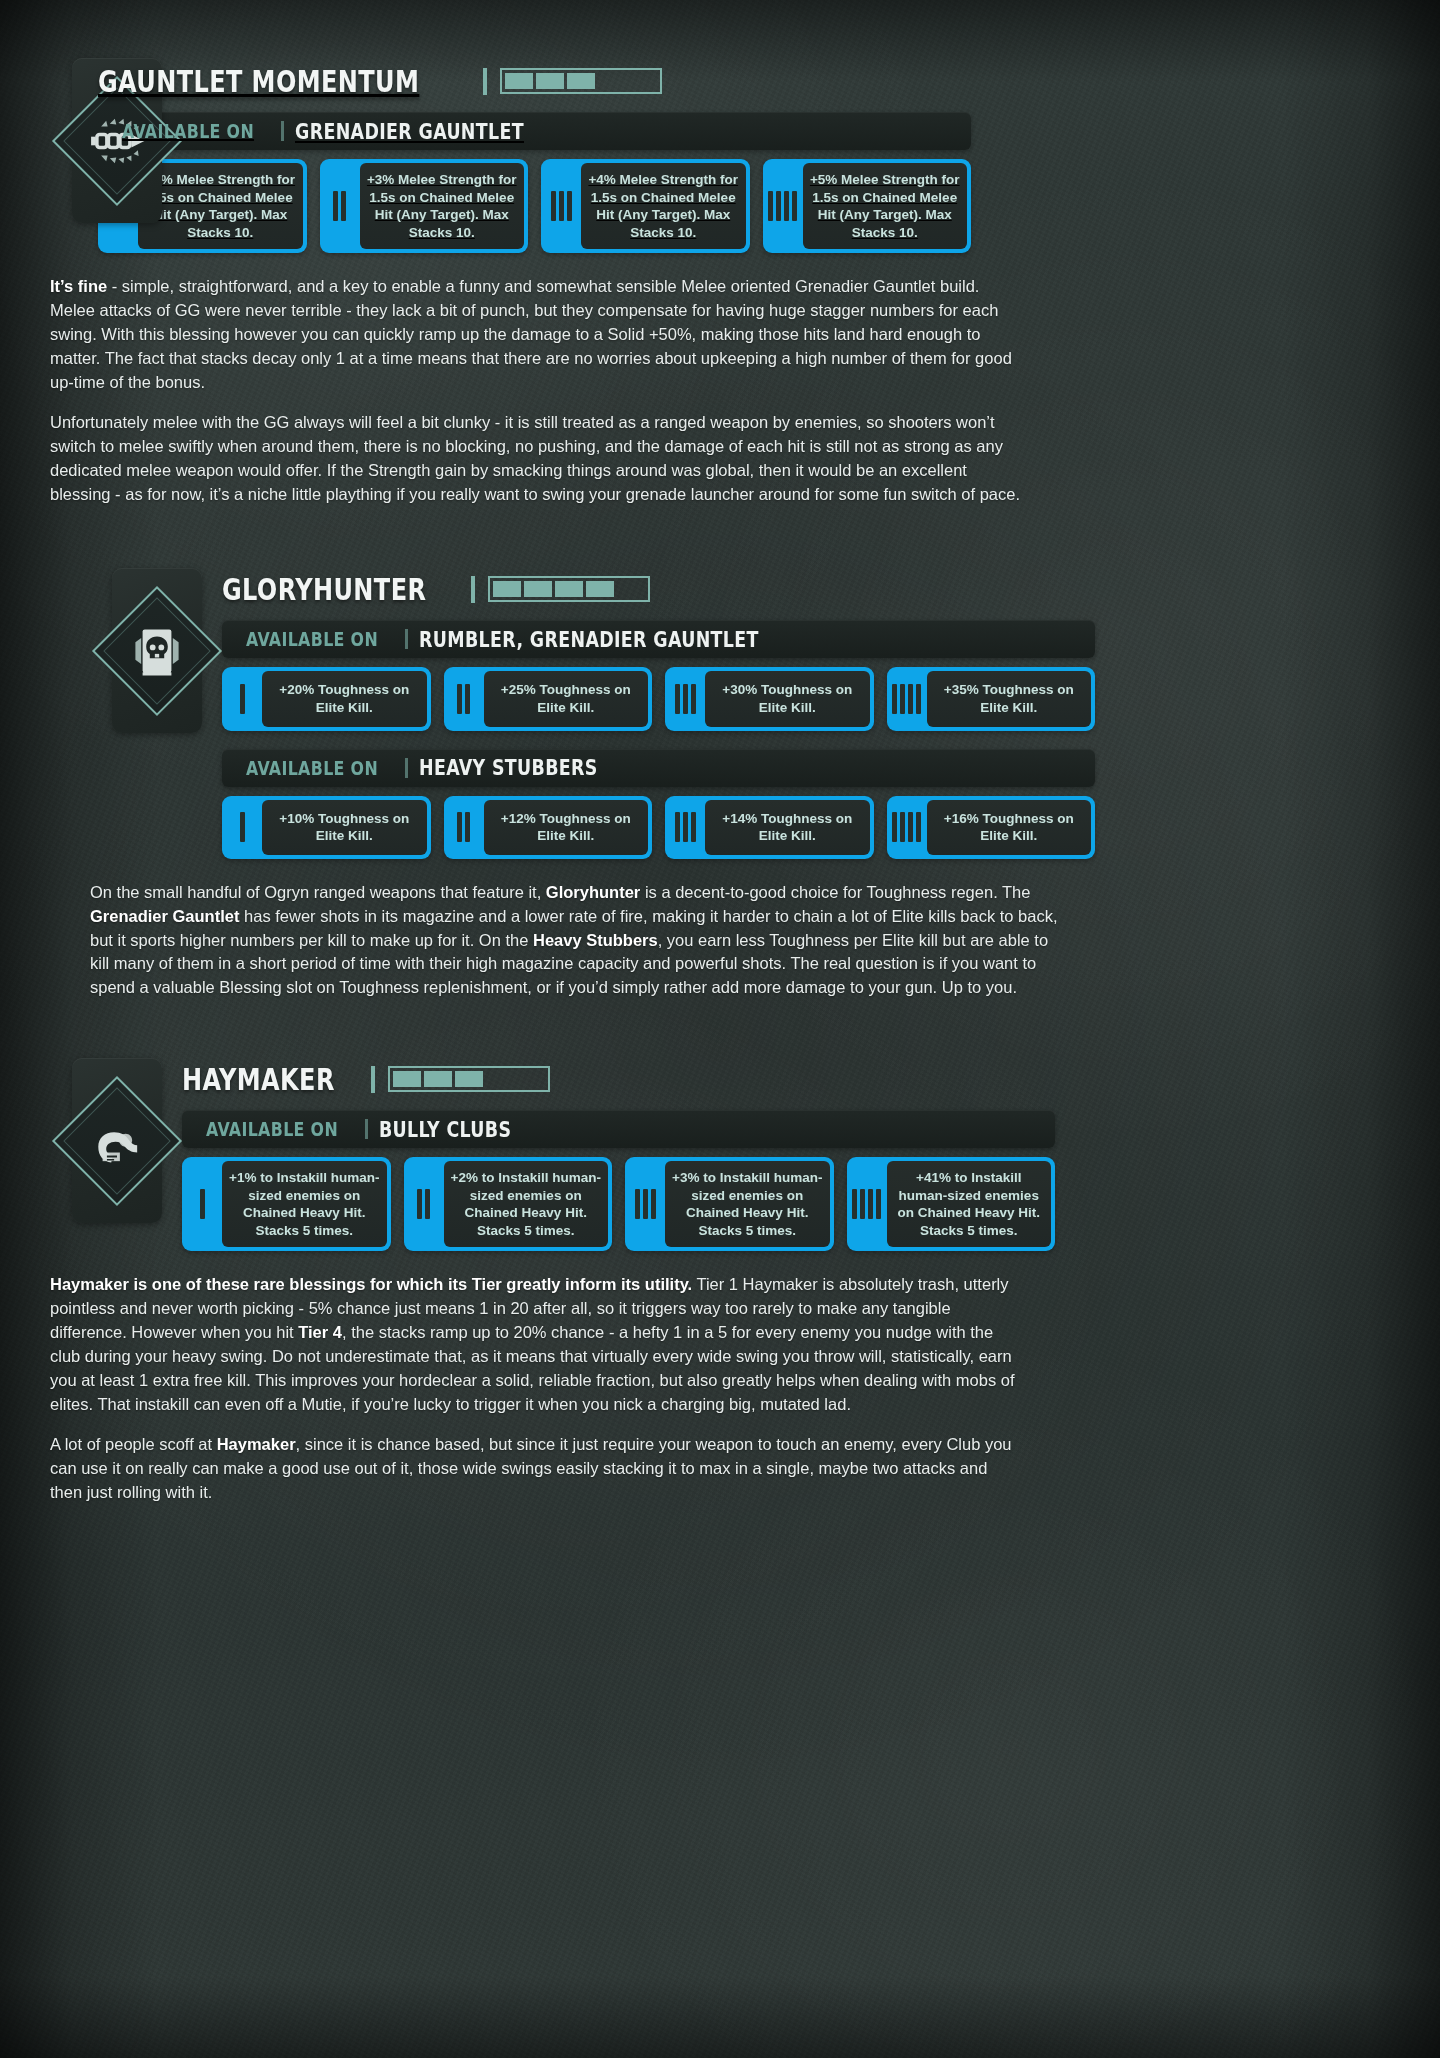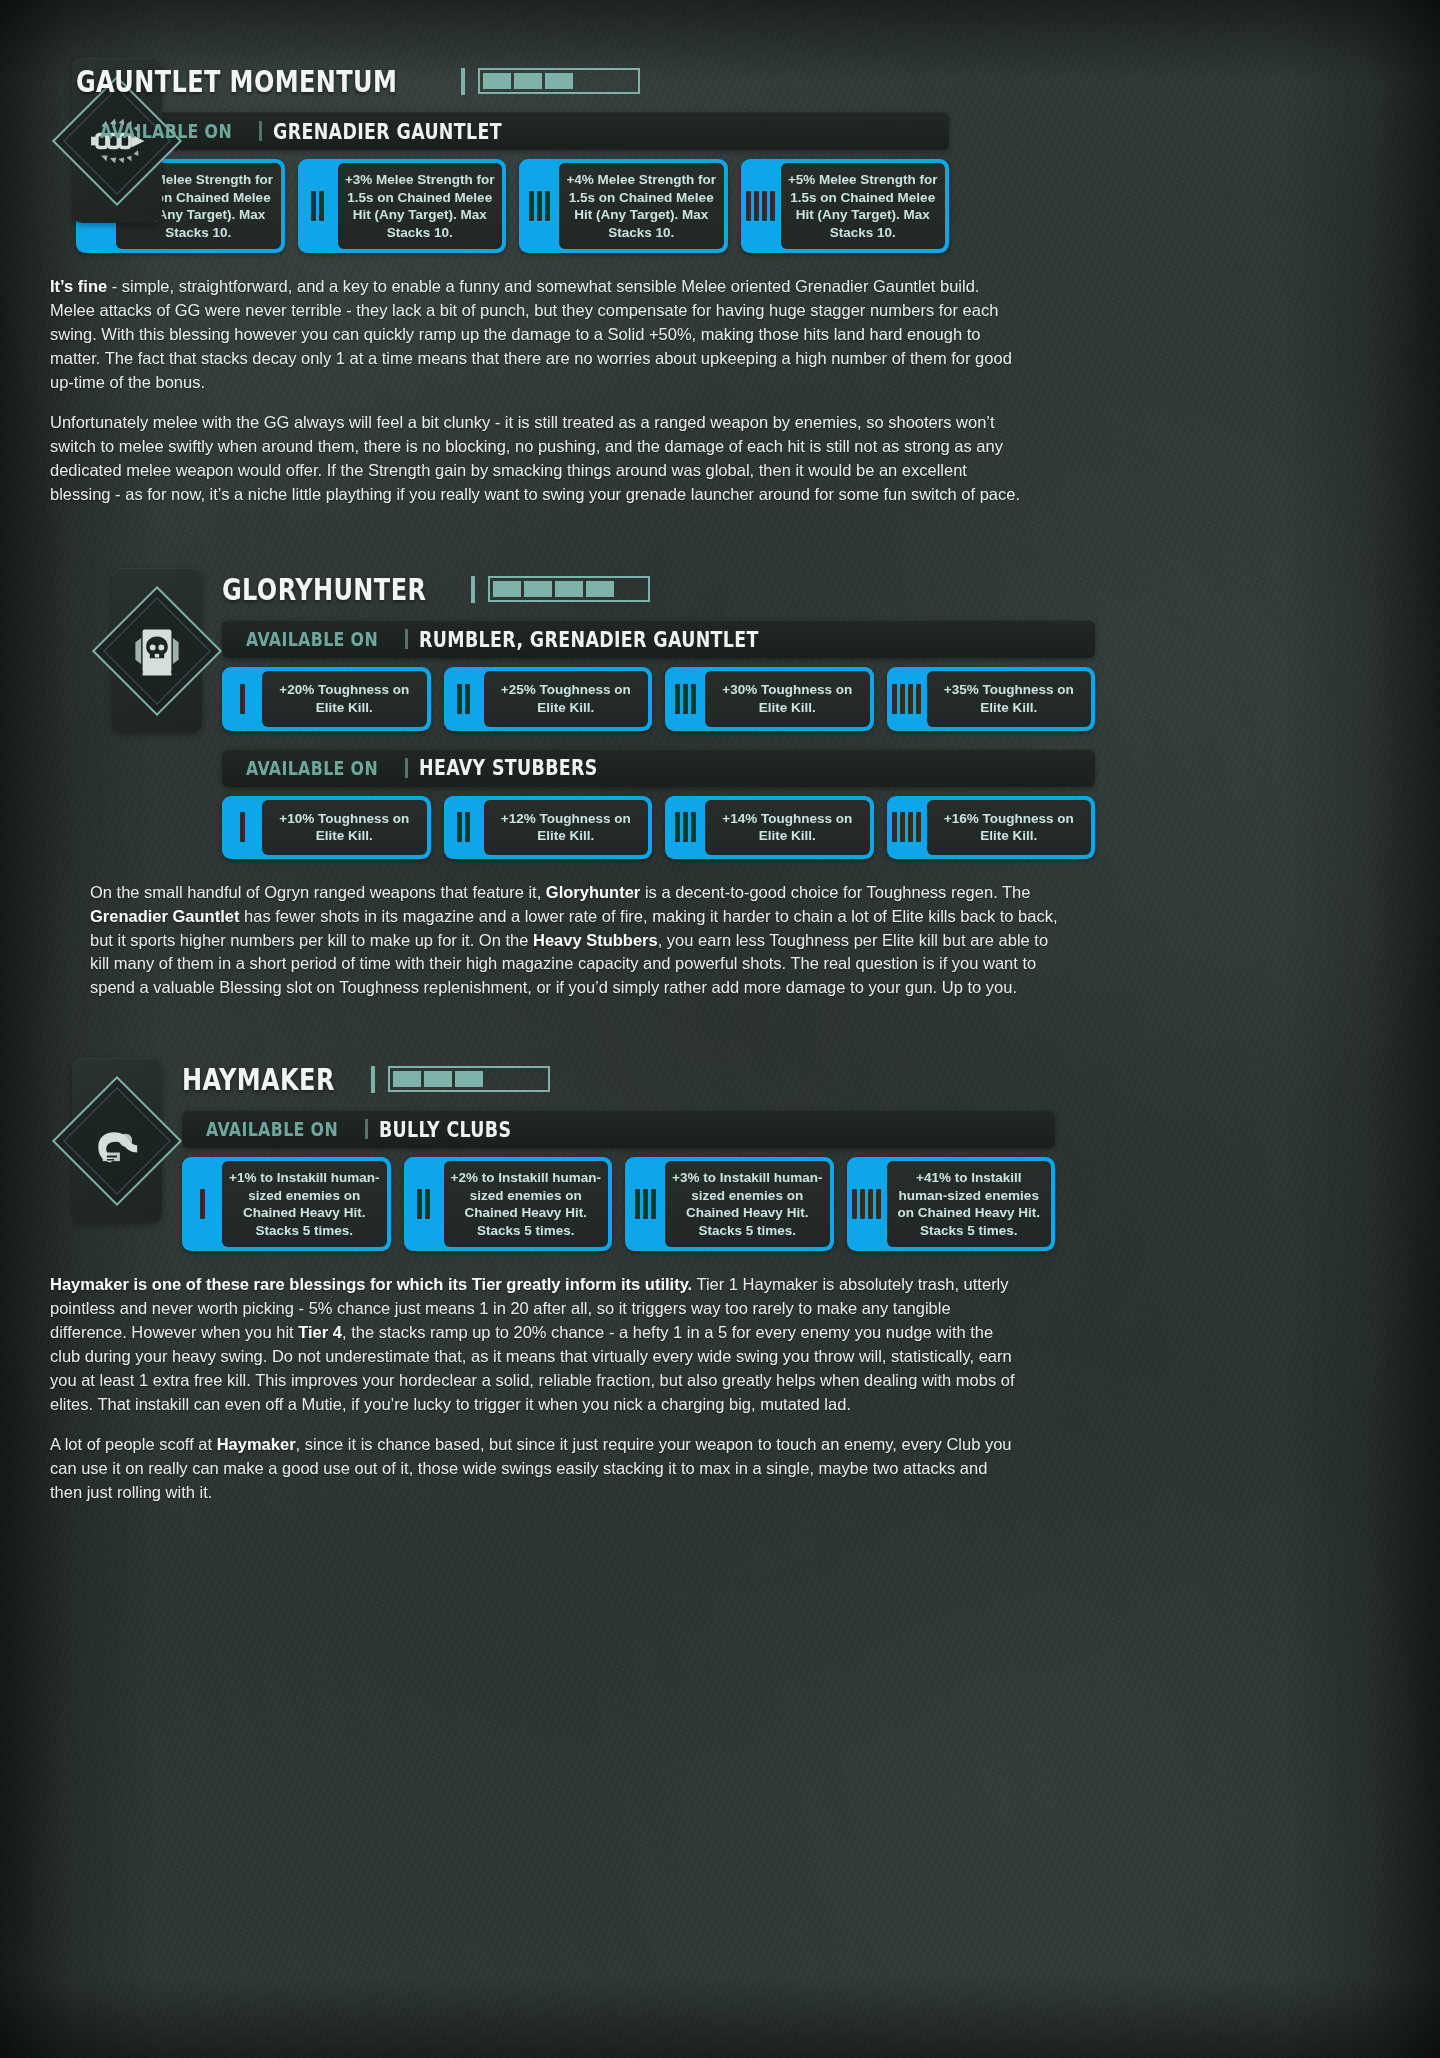--- a/index.html
+++ b/index.html
@@ -171,21 +171,21 @@
             <path d="M70 41l18 9-18 9z"></path>
           </g>
           <g fill="#9fb2ae">
             <path d="M28 30l7-8 2 8zM40 26l7-7 2 8zM52 25l7-6 1 8zM63 27l7-5v8zM73 32l7-3-1 8z"></path>
             <path d="M28 70l7 8 2-8zM40 74l7 7 2-8zM52 75l7 6 1-8zM63 73l7 5v-8zM73 68l7 3-1-8z"></path>
           </g>
         </svg>
       </div>
     </div>
 
-    <div class="head-col" style="margin-left:76px;">
+    <div class="head-col" style="margin-left:98px;text-decoration:underline;">
       <div class="title-row">
         <span class="title">GAUNTLET MOMENTUM</span>
         <span class="title-sep"></span>
         <span class="tierbar">
           <i class="seg on"></i>
             <i class="seg on"></i>
             <i class="seg on"></i>
             <i class="seg"></i>
             <i class="seg"></i>
         </span>

